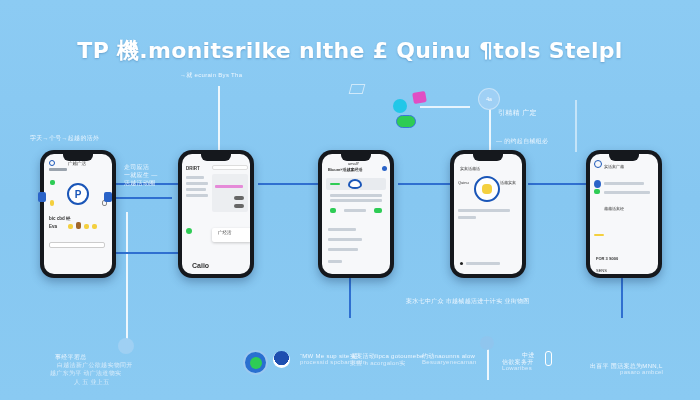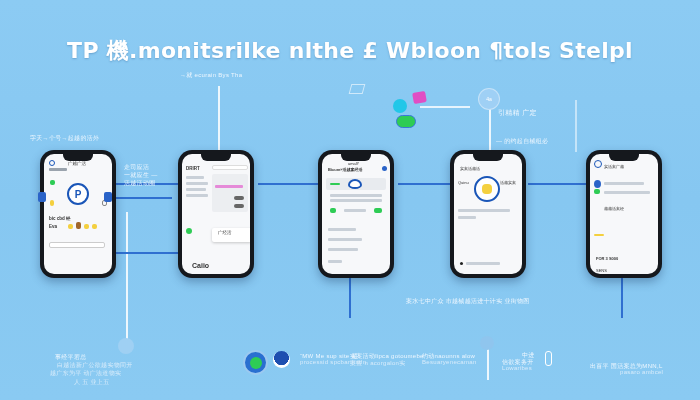--- a/index.html
+++ b/index.html
@@ -45,21 +45,21 @@
   .ring {
     position: absolute; border-radius: 50%; border: 2.5px solid #1a56b8; background: #fff;
     display: flex; align-items: center; justify-content: center;
   }
   .dot { position: absolute; border-radius: 50%; }
   .sq { position: absolute; border-radius: 2px; }
 </style>
 </head>
 <body>
 
-<div class="abs title">TP 機.monitsrilke nlthe £ Wbloon ¶tols Stelpl</div>
+<div class="abs title">TP 機.monitsrilke nlthe £ Quinu ¶tols Stelpl</div>
 
 <div class="abs vline" style="left:218px;top:86px;height:66px;"></div>
 <div class="abs vline" style="left:489px;top:100px;height:52px;"></div>
 <div class="abs vline" style="left:126px;top:212px;height:130px;"></div>
 <div class="abs vline blue" style="left:349px;top:272px;height:46px;"></div>
 <div class="abs vline blue" style="left:621px;top:272px;height:46px;"></div>
 <div class="abs vline" style="left:487px;top:340px;height:40px;"></div>
 <div class="abs vline" style="left:575px;top:100px;height:52px;opacity:0.6"></div>
 
 <div class="abs hline" style="left:115px;top:183px;width:65px;"></div>

